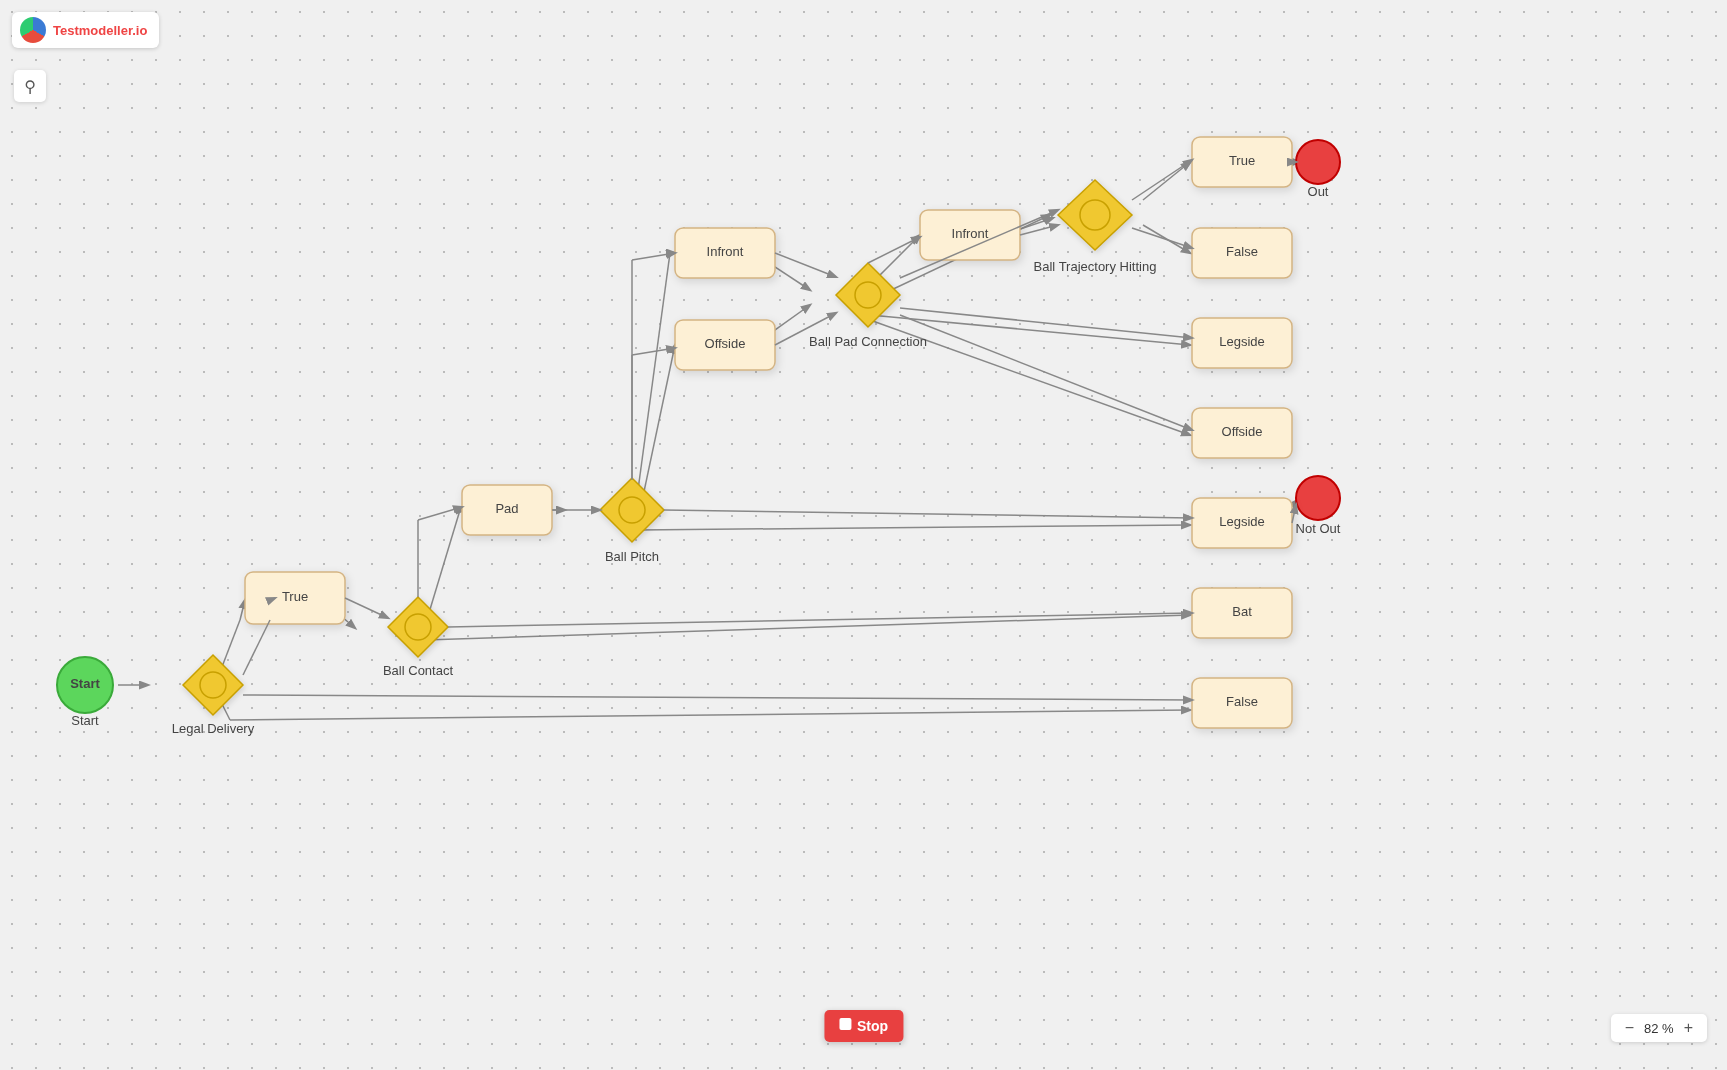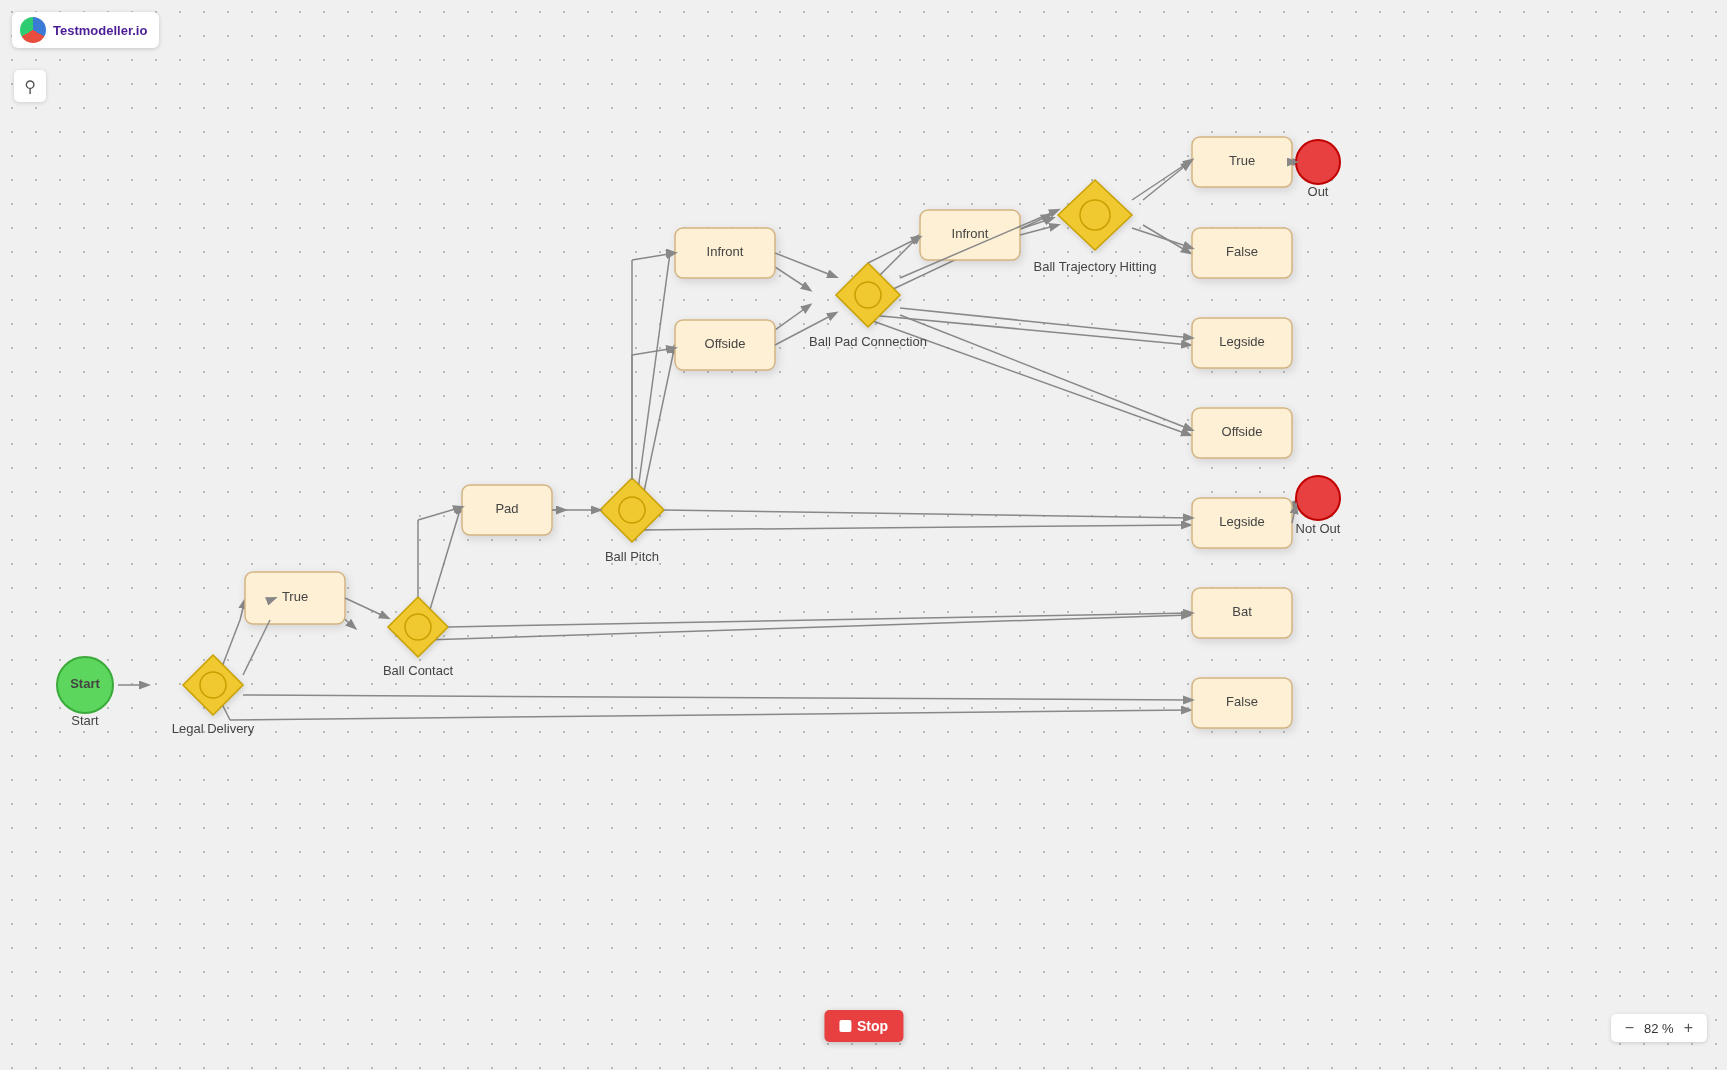--- a/index.html
+++ b/index.html
@@ -37,21 +37,21 @@
     }
     .logo-icon {
       width: 26px;
       height: 26px;
       border-radius: 50%;
       background: conic-gradient(#3a7bd5 0deg 120deg, #e74c3c 120deg 240deg, #2ecc71 240deg 360deg);
     }
     .logo-text {
       font-size: 13px;
       font-weight: 600;
-      color: #4c1d95;
+      color: #ef4444;
     }
 
     
     .pin-btn {
       position: absolute;
       top: 70px;
       left: 14px;
       width: 32px;
       height: 32px;
       background: white;
@@ -74,21 +74,21 @@
       transform: translateX(-50%);
       background: #e84040;
       color: white;
       border: none;
       border-radius: 5px;
       padding: 8px 15px;
       font-size: 14px;
       font-weight: 600;
       cursor: pointer;
       display: flex;
-      align-items: center;
+      align-items: flex-start;
       gap: 6px;
       z-index: 10;
       box-shadow: 0 2px 6px rgba(0,0,0,0.2);
     }
     .stop-btn-icon {
       width: 12px;
       height: 12px;
       background: white;
       border-radius: 2px;
     }

